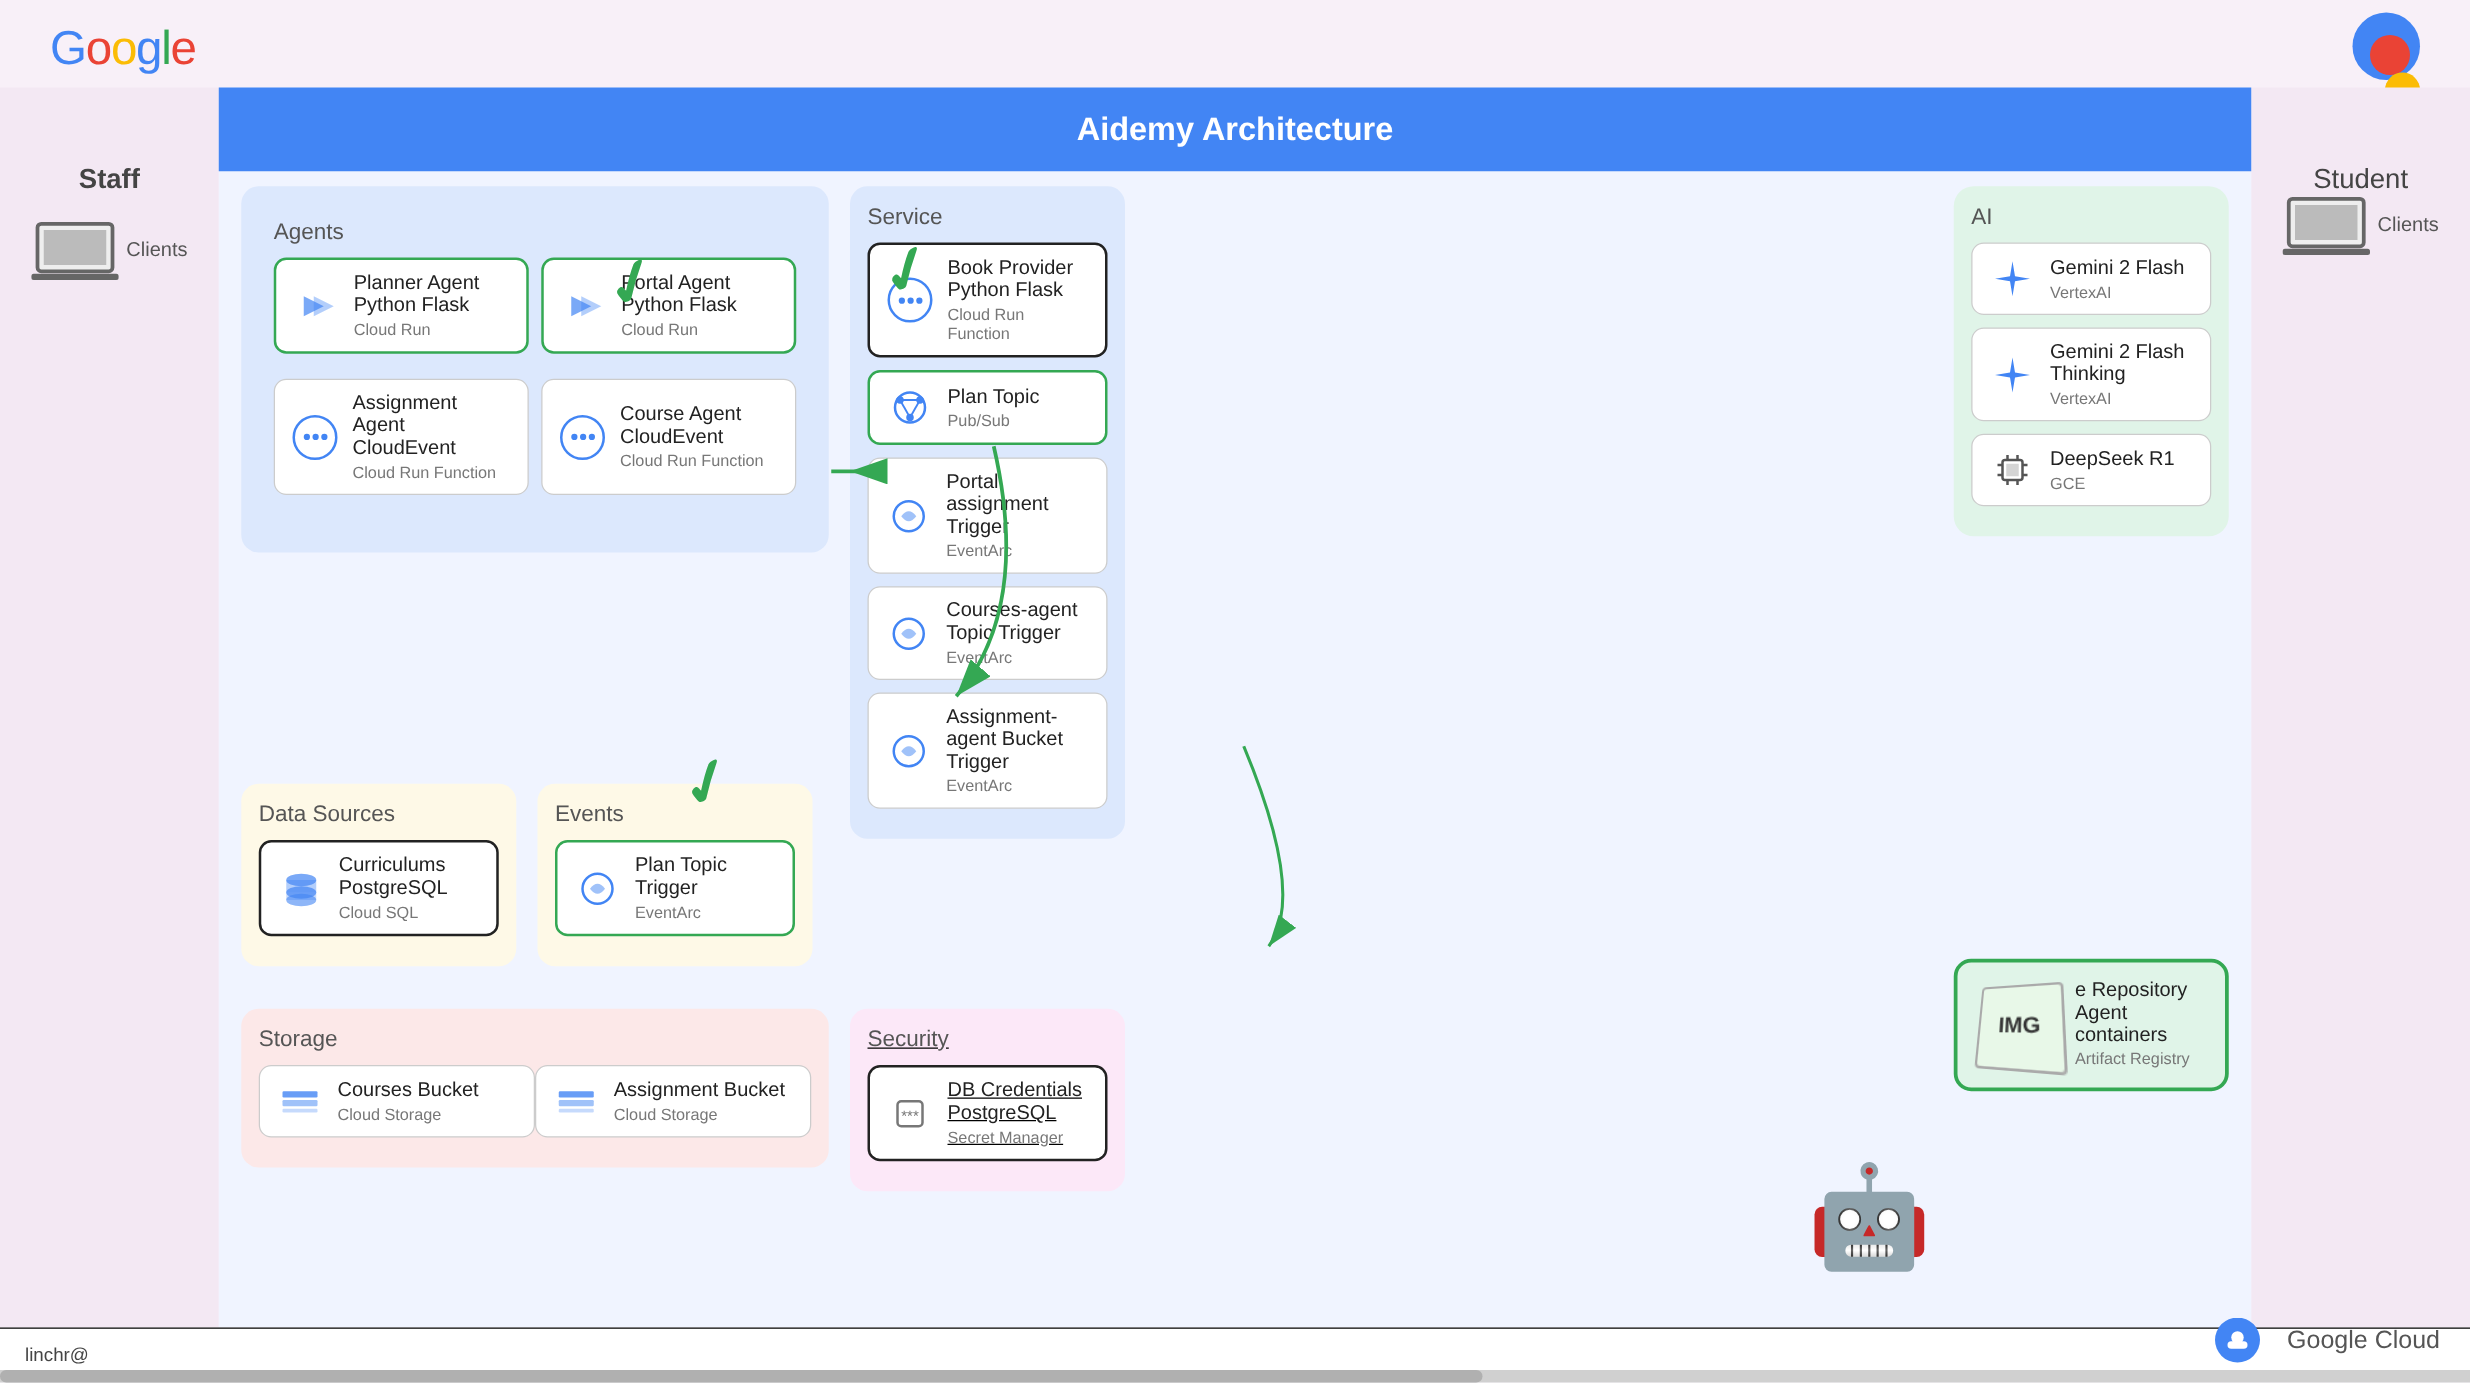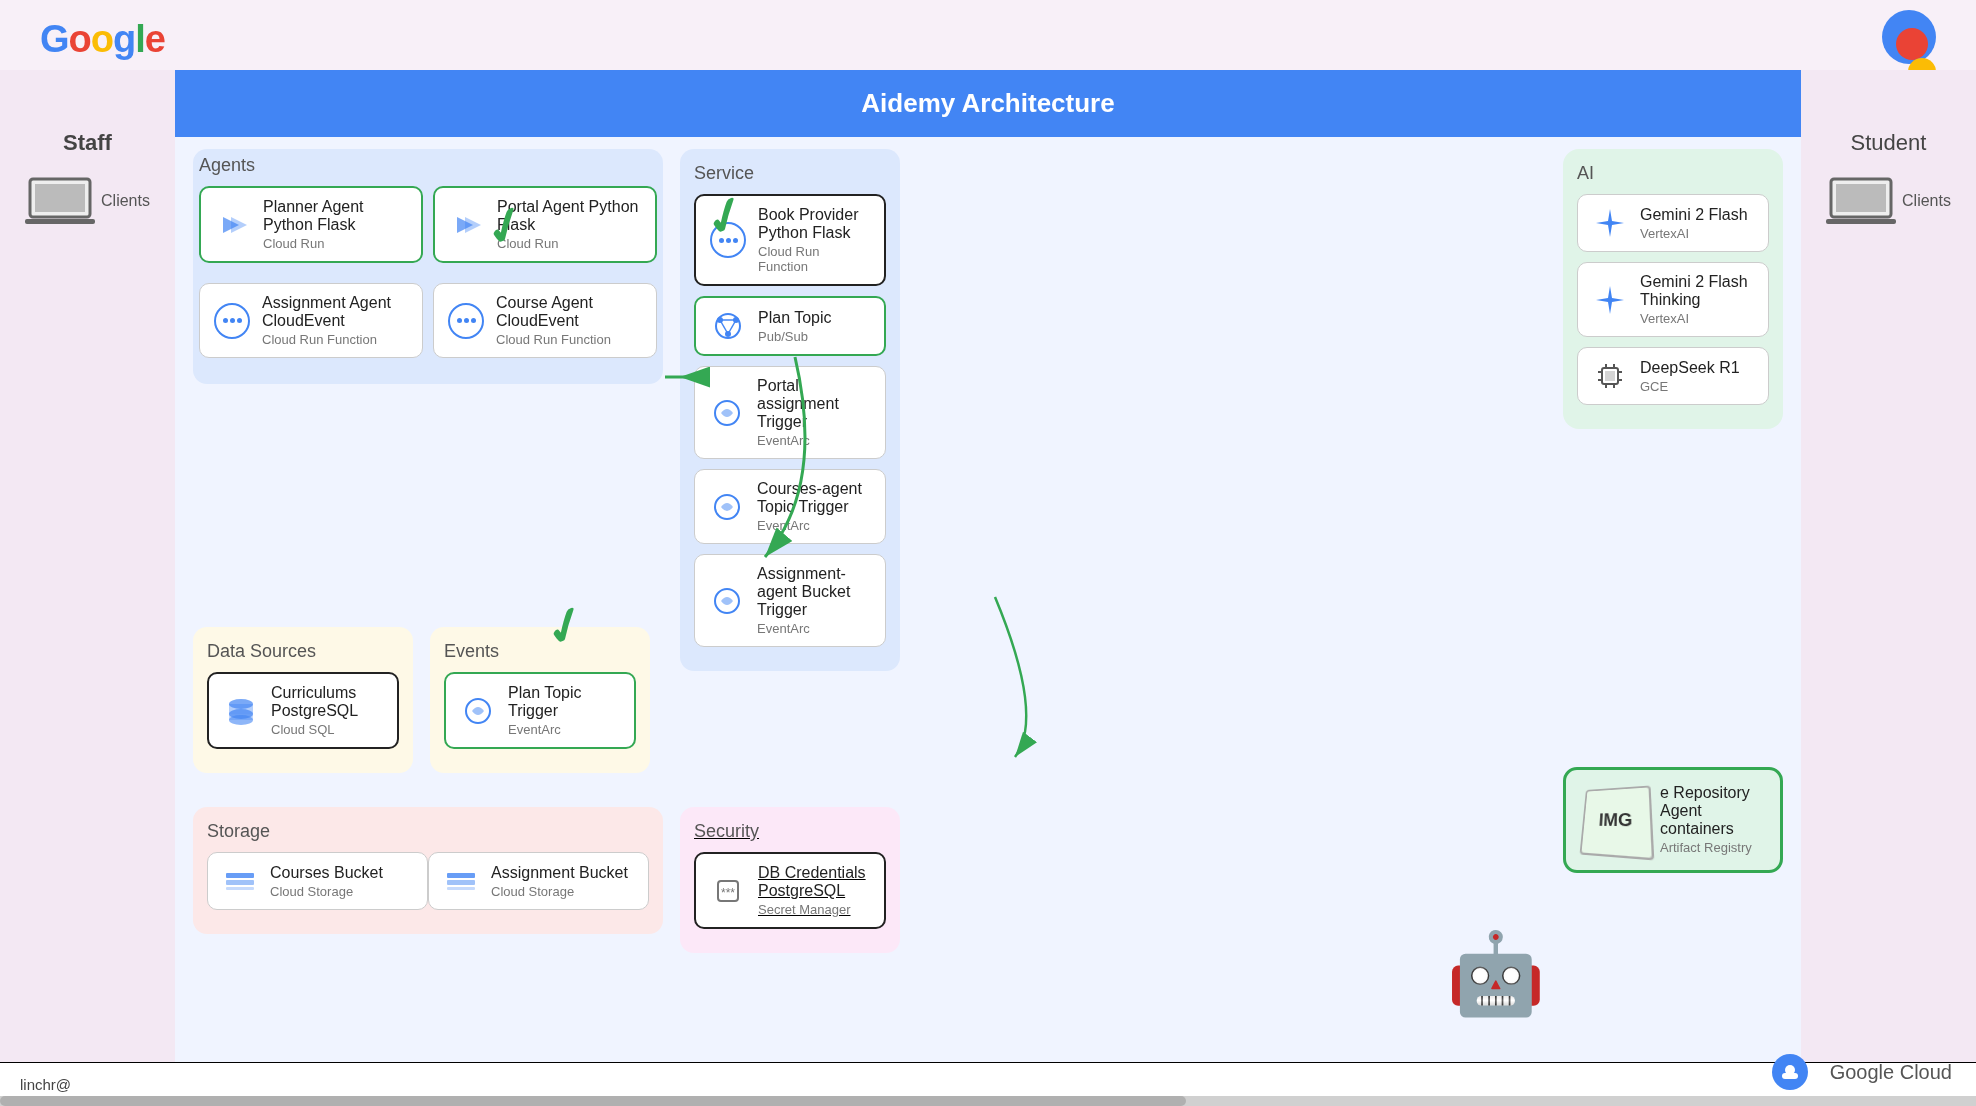--- a/index.html
+++ b/index.html
@@ -24,21 +24,21 @@
       margin-top: 70px;
       border-radius: 4px 4px 0 0;
     }
 
     
     .google-logo {
       position: absolute;
       top: 18px;
       left: 40px;
       font-size: 38px;
-      font-weight: bold;
+      font-weight: normal;
       letter-spacing: -1px;
     }
     .google-logo span:nth-child(1) { color: #4285F4; }
     .google-logo span:nth-child(2) { color: #EA4335; }
     .google-logo span:nth-child(3) { color: #FBBC05; }
     .google-logo span:nth-child(4) { color: #4285F4; }
     .google-logo span:nth-child(5) { color: #34A853; }
     .google-logo span:nth-child(6) { color: #EA4335; }
 
     
@@ -155,21 +155,20 @@
       background: #f3e8f3;
       display: flex;
       flex-direction: column;
       align-items: center;
       padding-top: 60px;
     }
     .student-label {
       font-size: 22px;
       font-weight: 500;
       color: #444;
-      margin-bottom: 20px;
     }
 
     
     .component-card {
       background: white;
       border: 1.5px solid #ccc;
       border-radius: 10px;
       padding: 10px 14px;
       display: flex;
       align-items: center;
@@ -351,21 +350,21 @@
 </div>
 
 <div style="position:absolute;top:70px;left:175px;right:175px;bottom:44px;background:#f0f4ff;padding:0;">
 
   <div class="header-bar" style="margin:0;border-radius:0;">
     <span>Aidemy Architecture</span>
   </div>
 
   <div style="position:relative;left:0;top:0;width:100%;height:calc(100% - 60px);padding:18px;">
 
-    <div style="position:absolute;top:12px;left:18px;width:470px;background:#dce8fd;border-radius:14px;padding:6px;">
+    <div style="position:absolute;top:12px;left:18px;width:470px;background:#dce8fd;border-radius:14px;padding:26px;">
       <div class="section-title">Agents</div>
 
       <div class="agents-row">
         <div class="component-card green-border">
           <div class="icon-arrow">
             <svg width="32" height="32" viewBox="0 0 32 32">
                 <polygon points="6,8 22,16 6,24" fill="#4285F4" opacity="0.7"></polygon>
                 <polygon points="14,8 30,16 14,24" fill="#4285F4" opacity="0.4"></polygon>
               </svg>
           </div>

